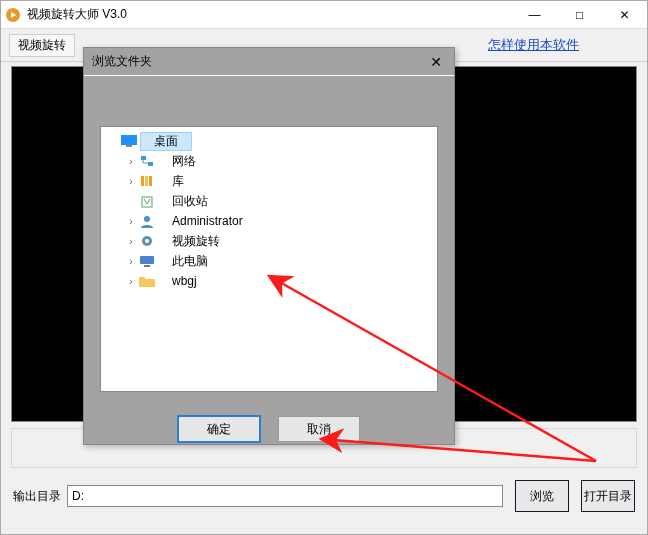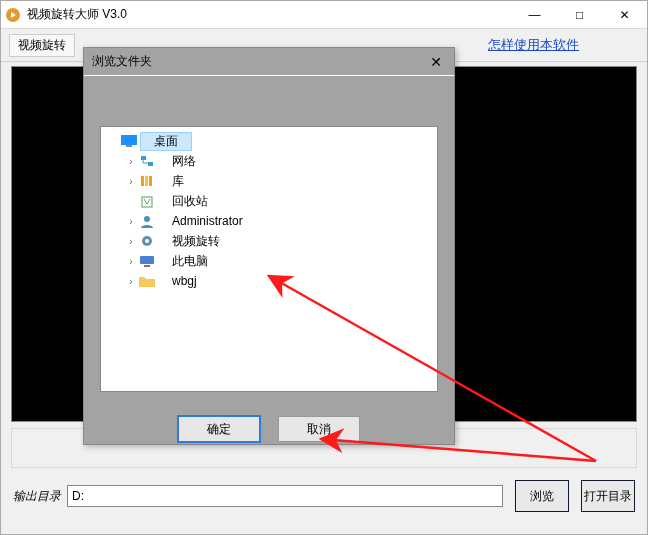--- a/index.html
+++ b/index.html
@@ -10,21 +10,21 @@
   .titlebar .title { flex: 1; }
   .win-controls { display: flex; height: 100%; }
   .win-controls .ctrl { width: 45px; display: flex; align-items: center; justify-content: center; cursor: pointer; }
   .menubar { height: 22px; background: #f0f0f0; display: flex; align-items: center; padding: 16px 8px; border-bottom: 1px solid #d0d0d0; gap: 24px; }
   .menubar .menu-item { padding: 2px 8px; border: 1px solid #ccc; background: #f8f8f8; margin-right: 4px; cursor: pointer; }
   .menubar .help-link { margin-left: auto; color: #1a4acb; text-decoration: underline; cursor: pointer; padding-right: 60px; font-size: 13px; }
   .content-area { padding: 4px; }
   .video-area { margin: 0 6px; height: 356px; background: #000; border: 1px solid #888; }
   .spacer-bar { margin: 6px; height: 40px; background: #f0f0f0; border: 1px solid #d8d8d8; }
   .bottom-bar { display: flex; align-items: center; padding: 6px 8px; gap: 6px; }
-  .bottom-bar .lbl { white-space: nowrap; font-style: italic; }
+  .bottom-bar .lbl { white-space: nowrap; }
   .bottom-bar .path-input { flex: 1; height: 22px; border: 1px solid #888; padding: 0 4px; background: #fff; }
   .bottom-bar .btn { height: 32px; width: 54px; border: 1px solid #0f172a; background: #e9e9e9; cursor: pointer; margin-left: 6px; }
   
   .dialog { position: absolute; left: 82px; top: 46px; width: 372px; height: 398px; background: #a3a3a3; border: 1px solid #888; box-shadow: 2px 2px 6px rgba(0,0,0,0.25); }
   .dialog .dlg-title { height: 28px; display: flex; align-items: center; padding: 0 8px; border-bottom: 1px solid #fff; }
   .dialog .dlg-title .t { flex: 1; }
   .dialog .dlg-title .x { width: 20px; text-align: center; cursor: pointer; font-size: 14px; }
   .dialog .tree-wrap { margin: 50px 16px 12px 16px; height: 266px; border: 1px solid #888; background: #fff; overflow: auto; padding: 4px 2px; }
   .tree-row { display: flex; align-items: center; height: 20px; cursor: pointer; white-space: nowrap; }
   .tree-row .indent { display:inline-block; }

